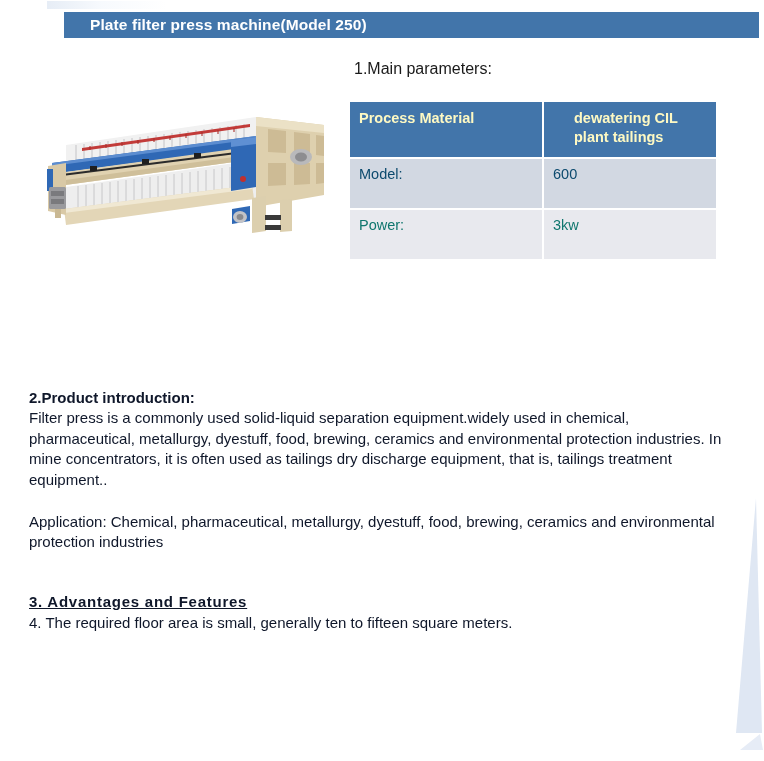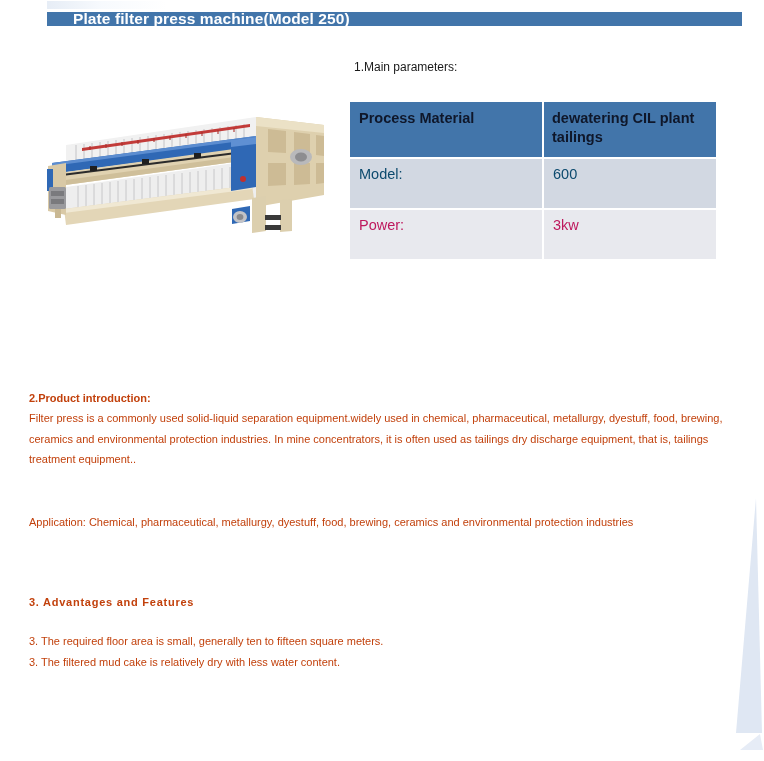--- a/index.html
+++ b/index.html
@@ -26,45 +26,45 @@
     height: 8px;
     background: linear-gradient(90deg,
         rgba(210,222,238,0.55) 0%,
         rgba(232,240,250,0.35) 45%,
         rgba(255,255,255,0) 100%);
   }
 
   
   .title-bar {
     position: absolute;
-    left: 47px;
+    left: 64px;
     top: 12px;
     width: 695px;
-    height: 14px;
+    height: 26px;
     background: #4275aa;
     box-sizing: border-box;
   }
   .title-bar-text {
     position: absolute;
     left: 26px;
     top: 50%;
     transform: translateY(-50%);
     font-size: 15.5px;
     font-weight: bold;
     color: #ffffff;
     letter-spacing: 0.1px;
     white-space: nowrap;
   }
 
   
   .params-heading {
     position: absolute;
     left: 354px;
     top: 60px;
-    font-size: 12px;
+    font-size: 16px;
     color: #1a1a1a;
     white-space: nowrap;
   }
 
   
   .params-table {
     position: absolute;
     left: 348px;
     top: 100px;
     width: 368px;
@@ -76,67 +76,68 @@
     font-size: 14.5px;
     vertical-align: top;
     text-align: left;
     border: 2px solid #ffffff;
     line-height: 1.28;
   }
   .params-table col.c1 { width: 194px; }
   .params-table col.c2 { width: 174px; }
   .params-table thead th {
     background: #4275aa;
-    color: #0f172a;
+    color: #fef9c3;
     font-weight: bold;
     height: 42px;
     vertical-align: top;
     padding-top: 7px;
   }
-  .params-table thead th.h2 { padding-left: 8px; }
+  .params-table thead th.h2 { padding-left: 30px; }
   .params-table tbody tr.row-a td {
     background: #d2d8e2;
     color: #0c4a6e;
     height: 37px;
   }
   .params-table tbody tr.row-b td {
     background: #e8e9ee;
-    color: #be185d;
+    color: #0f766e;
     height: 37px;
   }
 
   
   .machine-photo {
     position: absolute;
     left: 24px;
     top: 103px;
     width: 312px;
     height: 134px;
     background: #ffffff;
     overflow: hidden;
   }
   .machine-photo svg { display: block; }
 
   
   .copy {
     position: absolute;
-    font-size: 11px;
+    font-size: 15px;
     line-height: 20.4px;
-    color: #c2410c;
+    color: #0f172a;
   }
 
   .intro-block   { left: 29px; top: 388px;  width: 700px; }
   .intro-title   { font-weight: bold; display: block; }
   .app-block     { left: 29px; top: 512px;  width: 700px; }
   .adv-block     { left: 29px; top: 592px;  width: 706px; }
   .adv-title {
     font-weight: bold;
     display: block;
     letter-spacing: 0.75px;
-    margin-bottom: 19px;
+    margin-bottom: 1px;
+    text-decoration: underline;
   }
   .adv-list { display: block; }
   .adv-item { display: block; }
 
   
   .edge-wedge {
     position: absolute;
     right: 0;
     top: 498px;
     width: 48px;
@@ -302,22 +303,21 @@
   <span>Filter press is a commonly used solid-liquid separation equipment.widely used in chemical, pharmaceutical, metallurgy, dyestuff, food, brewing, ceramics and environmental protection industries. In mine concentrators, it is often used as tailings dry discharge equipment, that is, tailings treatment equipment..</span>
 </div>
 
 <div class="copy app-block">
   <span>Application: Chemical, pharmaceutical, metallurgy, dyestuff, food, brewing, ceramics and environmental protection industries</span>
 </div>
 
 <div class="copy adv-block">
   <span class="adv-title">3. Advantages and Features</span>
   <span class="adv-list">
-    <span class="adv-item">3. The required floor area is small, generally ten to fifteen square meters.</span>
-    <span class="adv-item">3. The filtered mud cake is relatively dry with less water content.</span>
+    <span class="adv-item">4. The required floor area is small, generally ten to fifteen square meters.</span>
   </span>
 </div>
 
 <div class="edge-wedge">
   <svg width="48" height="263" viewBox="0 0 48 263">
     <path d="M40 0 L46 235 L20 235 Z" fill="#dfe7f3"></path>
     <path d="M44 236 L47 252 L24 252 Z" fill="#e6ecf6"></path>
   </svg>
 </div>
 

